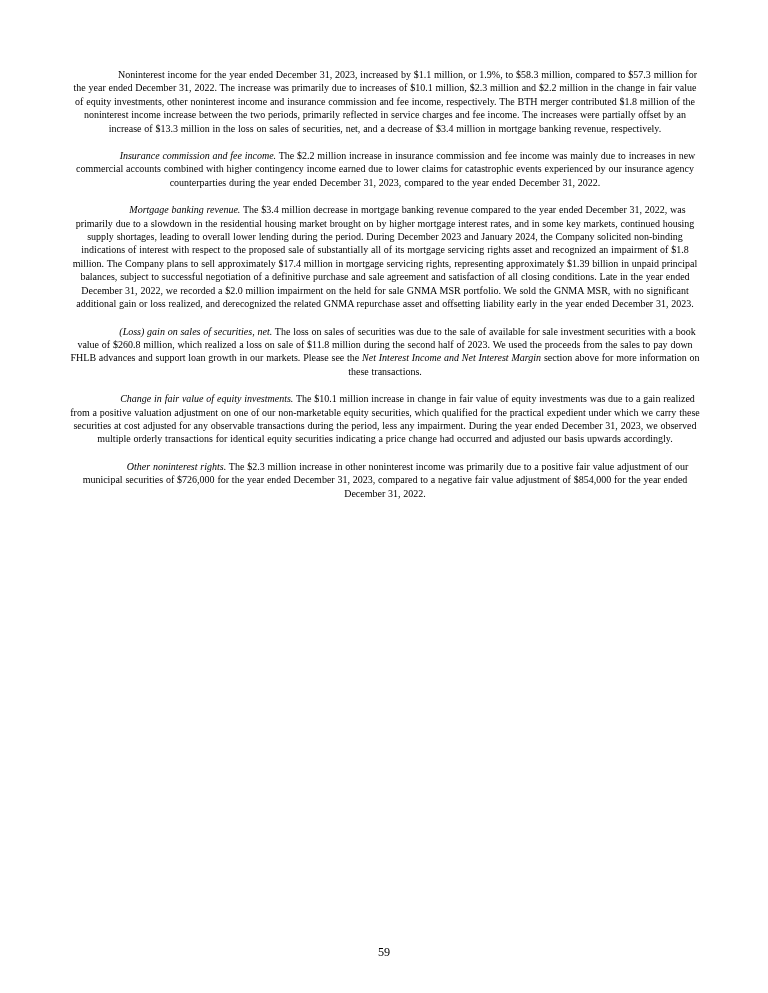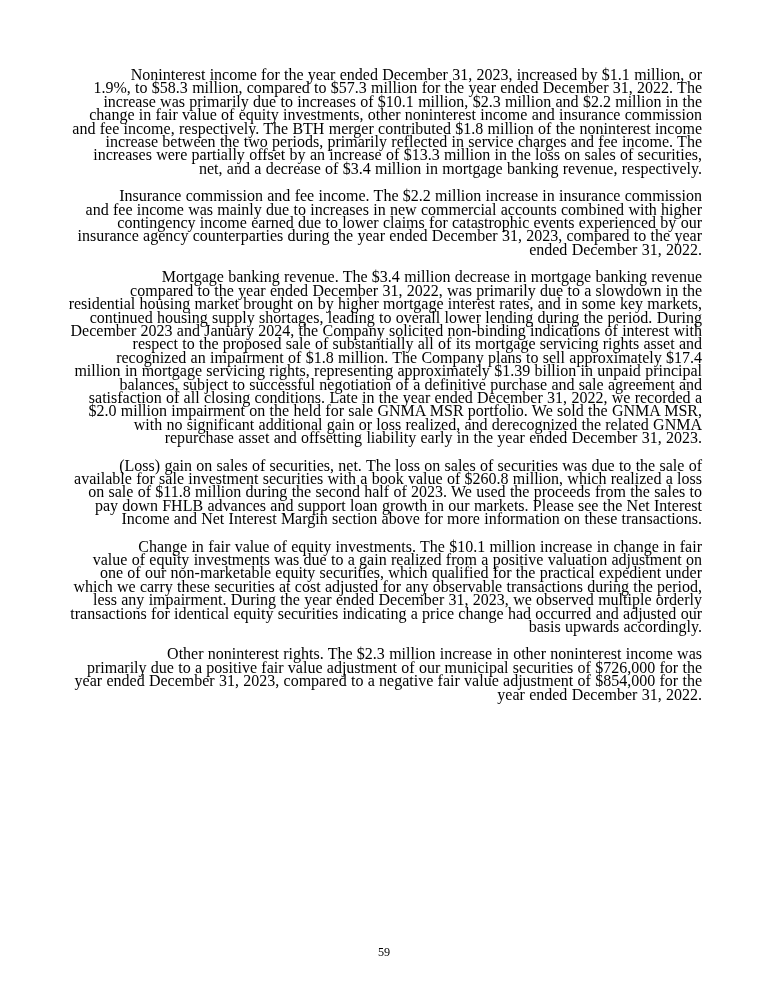--- a/index.html
+++ b/index.html
@@ -17,27 +17,28 @@
     overflow: hidden;
   }
   .content {
     position: absolute;
     top: 68px;
     left: 68px;
     width: 634px;
   }
   .content p {
     margin: 0 0 14px 0;
-    font-size: 16px;
+    font-size: 10px;
     line-height: 13.4px;
     text-indent: 45px;
-    text-align: right;
+    text-align: center;
     word-spacing: 0.3px;
   }
   .it {
+    font-style: italic;
   }
   .footer {
     position: absolute;
     top: 946px;
     left: 0;
     width: 768px;
     text-align: center;
     font-size: 12.2px;
     line-height: 13.4px;
   }

